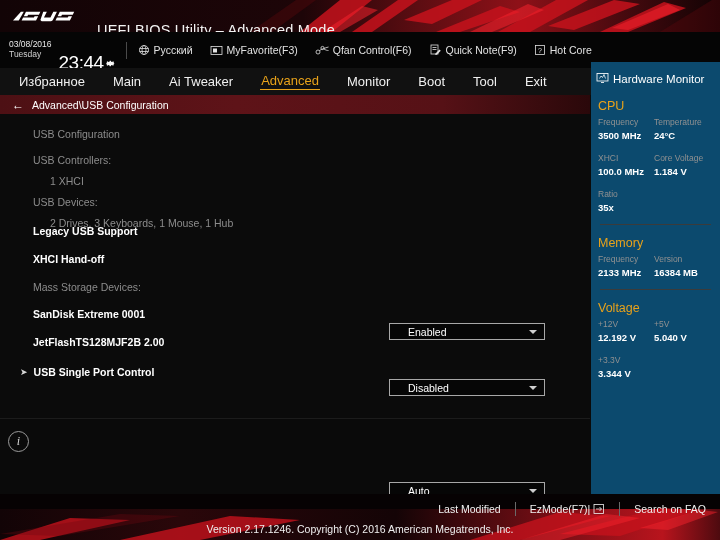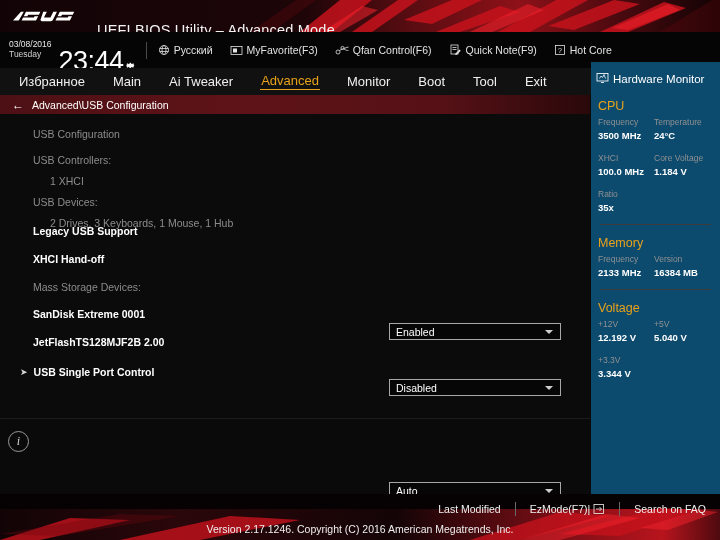--- a/index.html
+++ b/index.html
@@ -13,21 +13,21 @@
   .hdr-title-wrap{position:absolute;left:0;top:0;height:32px;display:flex;align-items:center;z-index:3;}
   .asus-logo{margin-left:13px;width:72px;height:17px;display:block;}
   .hdr-title{margin-left:12px;color:#f2f2f2;font-size:14.5px;letter-spacing:.2px;margin-top:28px;}
 
   
   .toolbar{position:absolute;left:0;top:32px;width:720px;height:36px;background:#050505;
     display:flex;align-items:center;}
   .dt{margin-left:9px;display:flex;flex-direction:column;justify-content:center;line-height:1.12;}
   .dt .d{color:#e9e9e9;font-size:8.5px;}
   .dt .w{color:#cfcfcf;font-size:8.5px;}
-  .clock{margin-left:7px;color:#fff;font-size:27px;font-weight:400;letter-spacing:-.5px;display:flex;align-items:flex-start;margin-top:24px;}
+  .clock{margin-left:7px;color:#fff;font-size:19px;font-weight:400;letter-spacing:-.5px;display:flex;align-items:flex-end;margin-top:24px;}
   .gear{margin-left:1px;margin-top:1px;}
   .vdiv{width:1px;height:17px;background:#4a4a4a;margin:0 11px 0 10px;}
   .tb-item{display:flex;align-items:center;color:#e2e2e2;font-size:10.5px;margin-right:17px;white-space:nowrap;}
   .tb-item .ti{margin-right:4px;display:flex;align-items:center;}
 
   
   .tabs{position:absolute;left:0;top:68px;width:720px;height:27px;background:#111111;
     display:flex;align-items:center;}
   .tab{color:#f0f0f0;font-size:13px;padding:0 1px;margin:0 13px;white-space:nowrap;}
   .tab:first-child{margin-left:18px;}
@@ -40,22 +40,22 @@
   .crumb .back{margin-left:12px;color:#ffffff;font-size:12px;line-height:1;}
   .crumb .txt{margin-left:8px;color:#ffffff;font-size:10.5px;}
 
   
   .content{position:absolute;left:0;top:114px;width:590px;height:304px;background:#0b0b0b;}
   .row{position:absolute;left:0;width:590px;height:27px;display:flex;align-items:center;}
   .lbl{font-size:10.5px;white-space:nowrap;}
   .lbl.info{color:#8c8c8c;}
   .lbl.item{color:#ffffff;font-weight:bold;}
   .arrow{color:#d8d8d8;font-size:9px;margin-right:6px;}
-  .ddown{position:absolute;left:389px;width:172px;height:17px;border:1px solid #a7a7a7;
-    background:#060606;display:flex;align-items:center;box-sizing:border-box;}
+  .ddown{position:absolute;left:389px;width:156px;height:17px;border:1px solid #a7a7a7;
+    background:#060606;display:flex;align-items:center;box-sizing:border-box;padding-left:12px;}
   .ddown .val{color:#ffffff;font-size:10.5px;margin-left:6px;}
   .ddown .car{position:absolute;right:7px;top:6px;width:0;height:0;
     border-left:4px solid transparent;border-right:4px solid transparent;border-top:4px solid #cfcfcf;}
   .divider{position:absolute;left:0;top:304px;width:590px;height:1px;background:#1c1c1c;}
   .infobtn{position:absolute;left:8px;top:431px;width:19px;height:19px;border:1px solid #9a9a9a;
     border-radius:50%;color:#d8d8d8;font-size:12px;font-style:italic;font-family:"Liberation Serif",serif;
     display:flex;align-items:center;justify-content:center;}
 
   
   .rpanel{position:absolute;left:591px;top:62px;width:129px;height:432px;background:#0c4a6e;}

